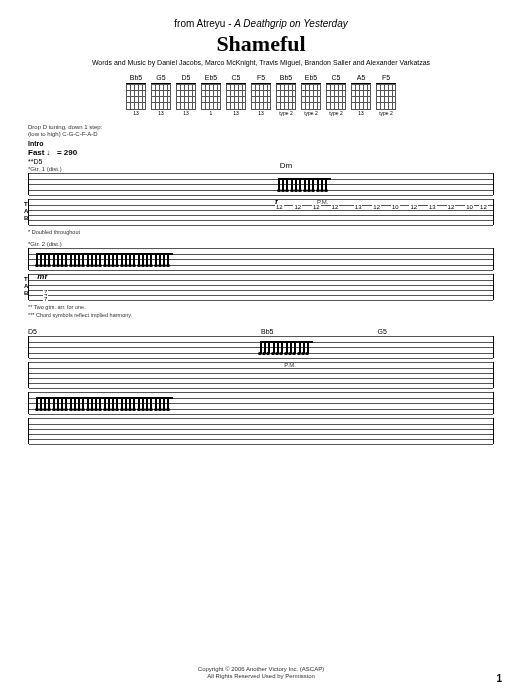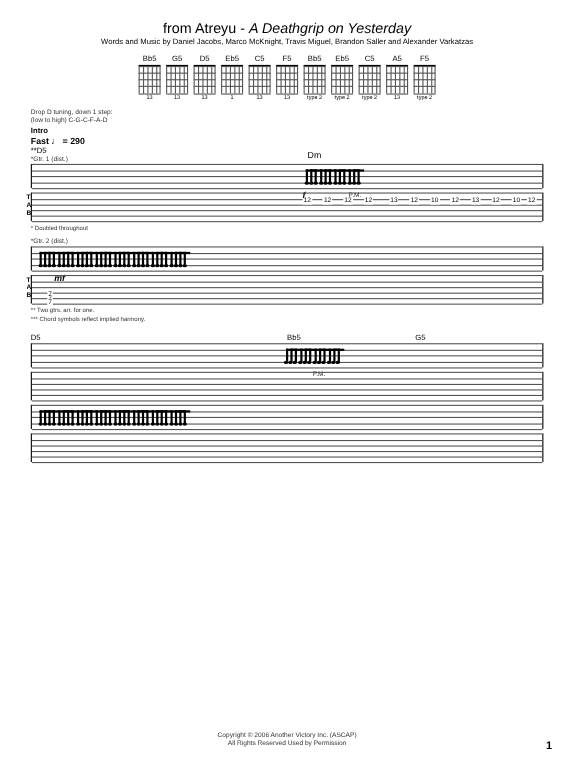--- a/index.html
+++ b/index.html
@@ -10,21 +10,21 @@
     font-family: Arial, Helvetica, sans-serif;
     color: #000;
     position: relative;
     overflow: hidden;
   }
   .page {
     padding: 18px 28px 10px 28px;
   }
   .header { text-align: center; }
   .source-line {
-    font-size: 13px;
+    font-size: 10px;
     margin-bottom: 2px;
   }
   .source-line .album { font-style: italic; }
   .title {
     font-family: "Times New Roman", serif;
     font-size: 22px;
     font-weight: bold;
     margin-bottom: 2px;
   }
   .composers {
@@ -239,20 +239,21 @@
   }
 </style>
 </head>
 <body>
 
 <div class="page">
   <div class="header">
     <div class="source-line">
       <span>from Atreyu - </span><span class="album">A Deathgrip on Yesterday</span>
     </div>
+    <div class="title">Shameful</div>
     <div class="composers">Words and Music by Daniel Jacobs, Marco McKnight, Travis Miguel, Brandon Saller and Alexander Varkatzas</div>
   </div>
 
   <div class="chord-diagrams">
     <div class="chord-diag">
       <div class="label">Bb5</div>
       <div class="grid">
           <div class="strings">
             <span></span>
             <span></span>
@@ -607,21 +608,21 @@
             <div class="stem"></div>
             <div class="stem"></div>
           </div>
         <div class="beam-group">
             <div class="stem"></div>
             <div class="stem"></div>
             <div class="stem"></div>
             <div class="stem"></div>
           </div>
       </div>
-      <div style="position:absolute; left:2%; top:24px; font-size:8px; font-style:italic; font-weight:bold;margin-left:12px;">mf</div>
+      <div style="position:absolute; left:2%; top:24px; font-size:8px; font-style:italic; font-weight:bold;">mf</div>
     </div>
     <div class="tab">
       <div class="tab-label" style="white-space:pre;">T
 A
 B</div>
       <div class="lines">
           <span></span>
           <span></span>
           <span></span>
           <span></span>

